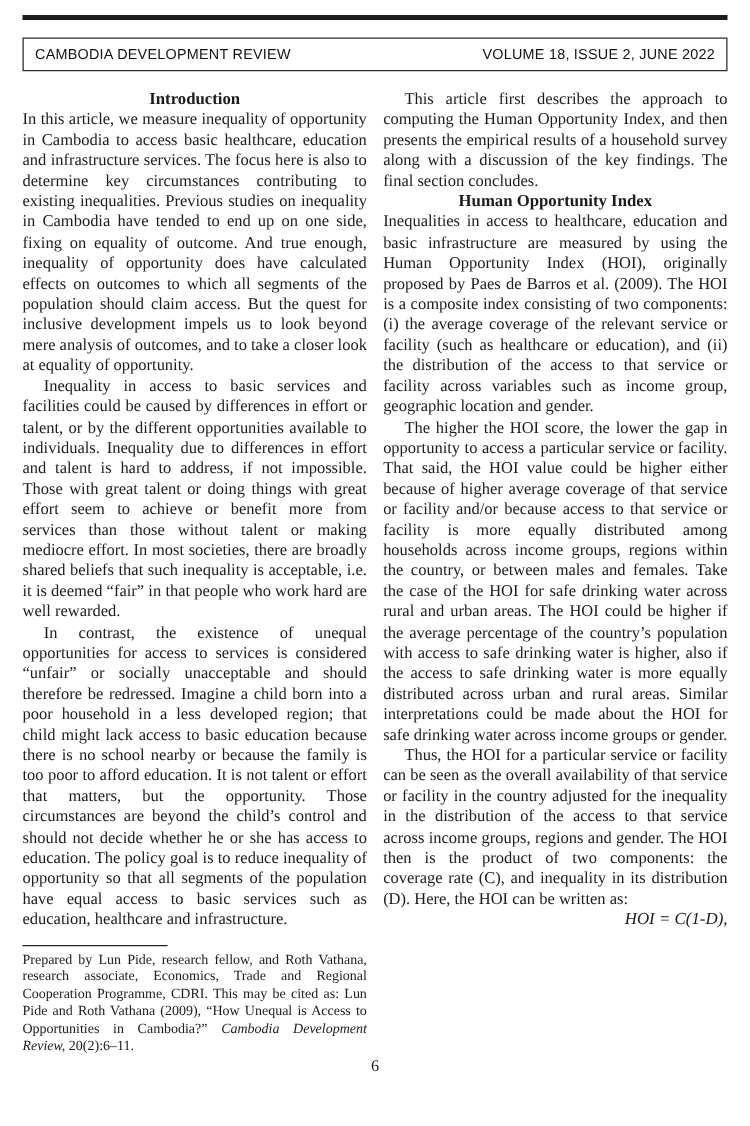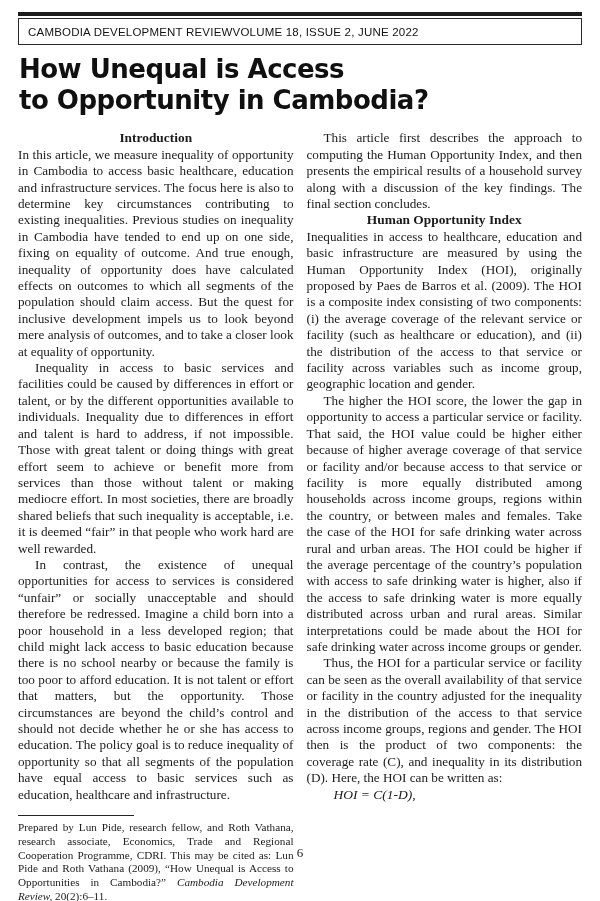--- a/index.html
+++ b/index.html
@@ -8,23 +8,23 @@
     width:600px; height:901px;
     background:#ffffff;
     box-sizing:border-box;
     padding:12px 18px 0 18px;
     font-family:"Liberation Serif", serif;
     color:#1b1b1b;
     overflow:hidden;
   }
   .masthead { border-top:4px solid #1d1d1d; }
   .masthead-box {
-    margin-top:2px;
+    margin-top:14px;
     border:1px solid #2a2a2a;
-    display:flex; justify-content:flex-start; align-items:center;
+    display:flex; justify-content:space-between; align-items:center;
     padding:7px 9px 6px 9px;
     font-family:"Liberation Sans", sans-serif;
     font-size:11.5px;
     letter-spacing:0.2px;
     color:#141414;
   }
   .article-title {
     font-family:"DejaVu Sans", sans-serif;
     font-weight:bold;
     font-size:26px;
@@ -59,21 +59,21 @@
     font-size:11.2px;
     line-height:13.8px;
     text-align:justify;
   }
   .footnote .italic { font-style:italic; }
   .formula {
     font-style:italic;
     margin-top:13px;
     padding-left:27px;
     font-size:13.5px;
-    text-align:left;
+    text-align:right;
   }
   .page-number {
     position:absolute;
     bottom:40px; left:0;
     width:100%;
     text-align:center;
     font-size:13px;
     color:#1b1b1b;
   }
 </style>
@@ -82,24 +82,20 @@
 
 <div class="page">
 
   <div class="masthead">
     <div class="masthead-box">
       <span>CAMBODIA DEVELOPMENT REVIEW</span>
       <span>VOLUME 18, ISSUE 2, JUNE 2022</span>
     </div>
   </div>
 
-  <h1 class="article-title">
-    <span>How Unequal is Access</span><br>
-    <span>to Opportunity in Cambodia?</span>
-  </h1>
 
   <div class="columns">
 
     <div class="col">
       <h2 class="sec-heading">Introduction</h2>
       <p>In this article, we measure inequality of opportunity in Cambodia to access basic healthcare, education and infrastructure services. The focus here is also to determine key circumstances contributing to existing inequalities. Previous studies on inequality in Cambodia have tended to end up on one side, fixing on equality of outcome. And true enough, inequality of opportunity does have calculated effects on outcomes to which all segments of the population should claim access. But the quest for inclusive development impels us to look beyond mere analysis of outcomes, and to take a closer look at equality of opportunity.</p>
       <p class="indent">Inequality in access to basic services and facilities could be caused by differences in effort or talent, or by the different opportunities available to individuals. Inequality due to differences in effort and talent is hard to address, if not impossible. Those with great talent or doing things with great effort seem to achieve or benefit more from services than those without talent or making mediocre effort. In most societies, there are broadly shared beliefs that such inequality is acceptable, i.e. it is deemed “fair” in that people who work hard are well rewarded.</p>
       <p class="indent">In contrast, the existence of unequal opportunities for access to services is considered “unfair” or socially unacceptable and should therefore be redressed. Imagine a child born into a poor household in a less developed region; that child might lack access to basic education because there is no school nearby or because the family is too poor to afford education. It is not talent or effort that matters, but the opportunity. Those circumstances are beyond the child’s control and should not decide whether he or she has access to education. The policy goal is to reduce inequality of opportunity so that all segments of the population have equal access to basic services such as education, healthcare and infrastructure.</p>
       <div class="footnote-rule"></div>
       <p class="footnote"><span>Prepared by Lun Pide, research fellow, and Roth Vathana, research associate, Economics, Trade and Regional Cooperation Programme, CDRI. This may be cited as: Lun Pide and Roth Vathana (2009), “How Unequal is Access to Opportunities in Cambodia?” </span><span class="italic">Cambodia Development Review,</span><span> 20(2):6–11.</span></p>

